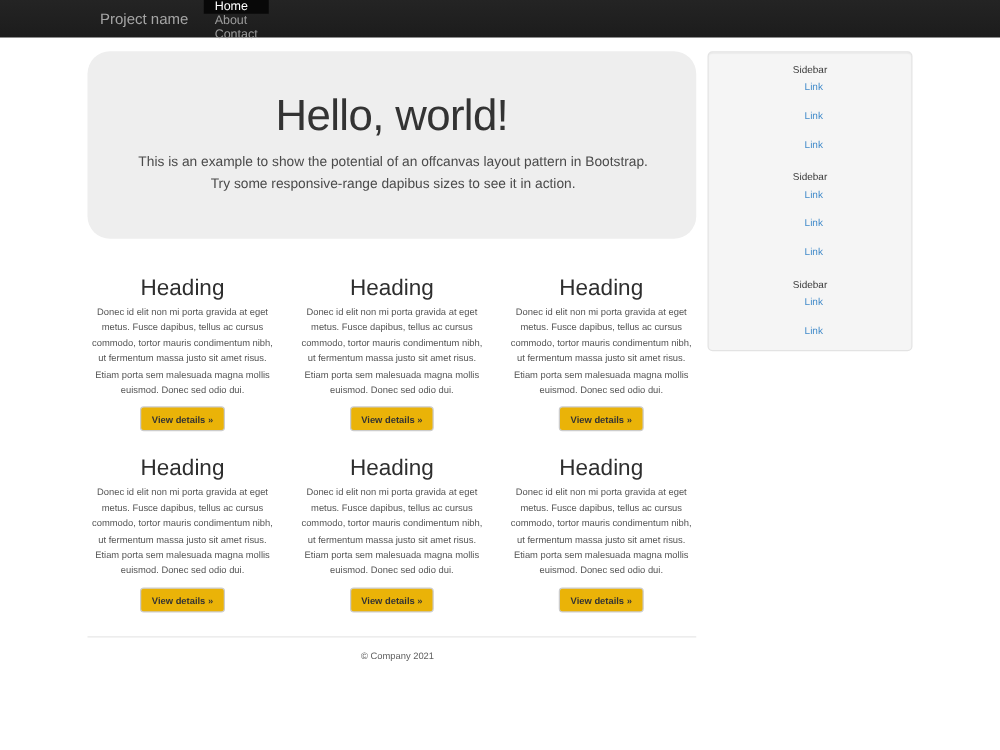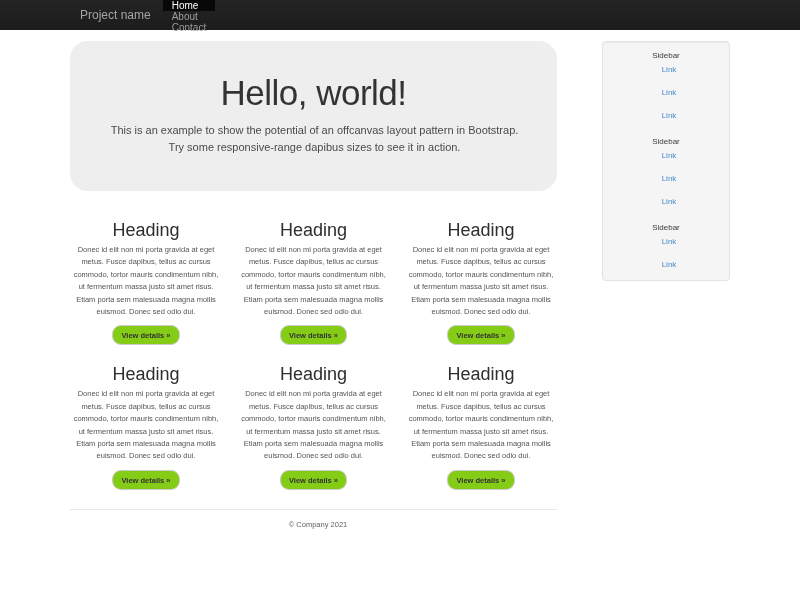--- a/index.html
+++ b/index.html
@@ -10,35 +10,35 @@
   .navbar { height: 30px; background: linear-gradient(#242424, #1c1c1c); width: 100%; }
   .navbar-inner { width: 660px; margin: 0 auto; height: 30px; display: flex; align-items: stretch; }
   .brand { display: flex; align-items: center; padding: 0 10px; font-size: 12px; color: #a5a5a5; cursor: pointer; text-decoration: none; }
   .nav { display: flex; list-style: none; margin: 0 0 0 2px; padding: 0; flex-direction: column; }
   .nav-item { display: flex; align-items: center; padding: 0 9px; font-size: 10px; color: #9d9d9d; cursor: pointer; }
   .nav-item.active { background: #080808; color: #ffffff; }
 
   
   .container { width: 660px; margin: 0 auto; padding-top: 11px; }
   .main { float: left; width: 487px; }
-  .side { float: right; width: 128px; }
+  .side { float: right; width: 164px; }
   .clearfix::after { content: ""; display: table; clear: both; }
 
   
   .jumbotron { box-sizing: border-box; height: 150px; background: #eeeeee; border-radius: 18px; padding: 28px 37px; margin-bottom: 20px; }
   .jumbotron h1 { margin: 6px 0 11px; font-size: 35px; line-height: 36px; font-weight: 500; color: #333333; letter-spacing: -0.5px; }
   .jumbotron p { margin: 0; font-size: 11px; line-height: 17px; color: #4a4a4a; width: 415px; }
 
   
   .cards-row { display: flex; justify-content: space-between; }
   .cards-row + .cards-row { margin-top: 10px; }
   .card { width: 152px; }
   .card h2 { margin: 9px 0 0; font-size: 18px; line-height: 20px; font-weight: 500; color: #2e2e2e; }
   .card p.desc { margin: 4px 0 0; font-size: 7.5px; line-height: 12.4px; color: #555555; }
-  .btn { display: inline-block; margin-top: 7px; box-sizing: border-box; height: 20px; padding: 5px 8px; background: #84cc16; border: 1px solid #cccccc; border-radius: 9px; font-size: 7.5px; line-height: 9px; font-weight: bold; color: #333333; cursor: pointer; font-family: inherit; }
+  .btn { display: inline-block; margin-top: 7px; box-sizing: border-box; height: 20px; padding: 5px 8px; background: #eab308; border: 1px solid #cccccc; border-radius: 3px; font-size: 7.5px; line-height: 9px; font-weight: bold; color: #333333; cursor: pointer; font-family: inherit; }
 
   
   .sidebar-well { box-sizing: border-box; height: 240px; background: #f5f5f5; border: 1px solid #e3e3e3; border-radius: 4px; box-shadow: inset 0 1px 1px rgba(0,0,0,0.05); padding: 8px 12px; }
   .sb-heading { font-size: 8px; line-height: 11px; color: #3a3a3a; margin: 6px 0 0; font-weight: normal; }
   .sb-heading.first { margin-top: 0; }
   .sb-link { display: block; padding: 4px 0 9px 6px; font-size: 8px; line-height: 10px; color: #428bca; text-decoration: none; cursor: pointer; }
 
   
   .footer-hr { border: none; border-top: 1px solid #e7e7e7; margin: 19px 0 0; }
   .footer p { margin: 10px 0 0; padding-left: 9px; font-size: 7.5px; color: #5f5f5f; }

